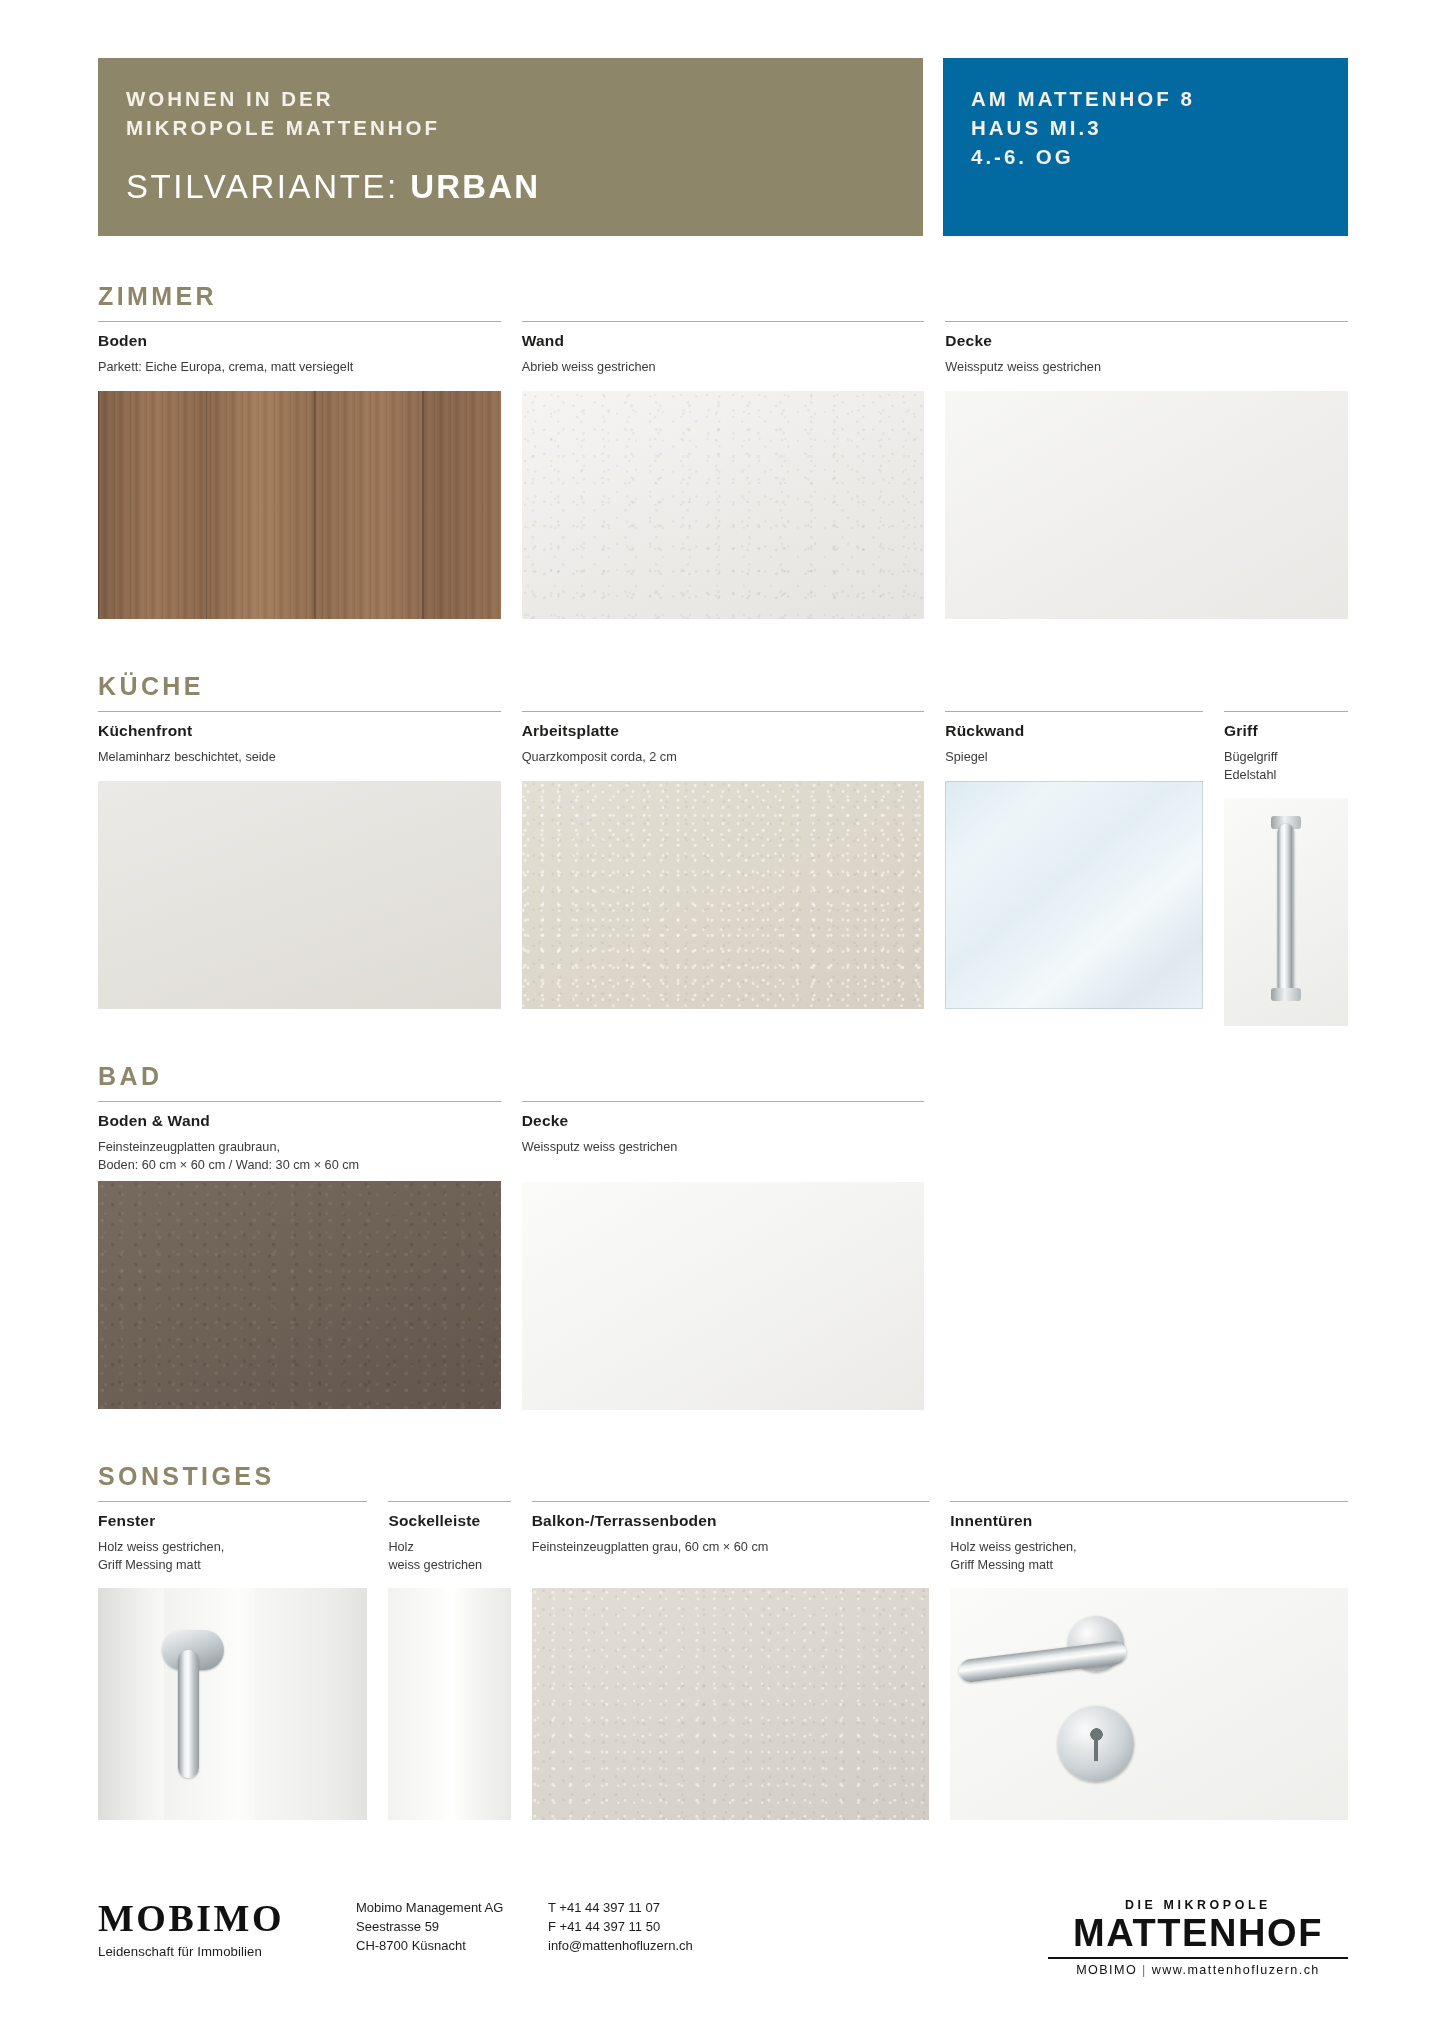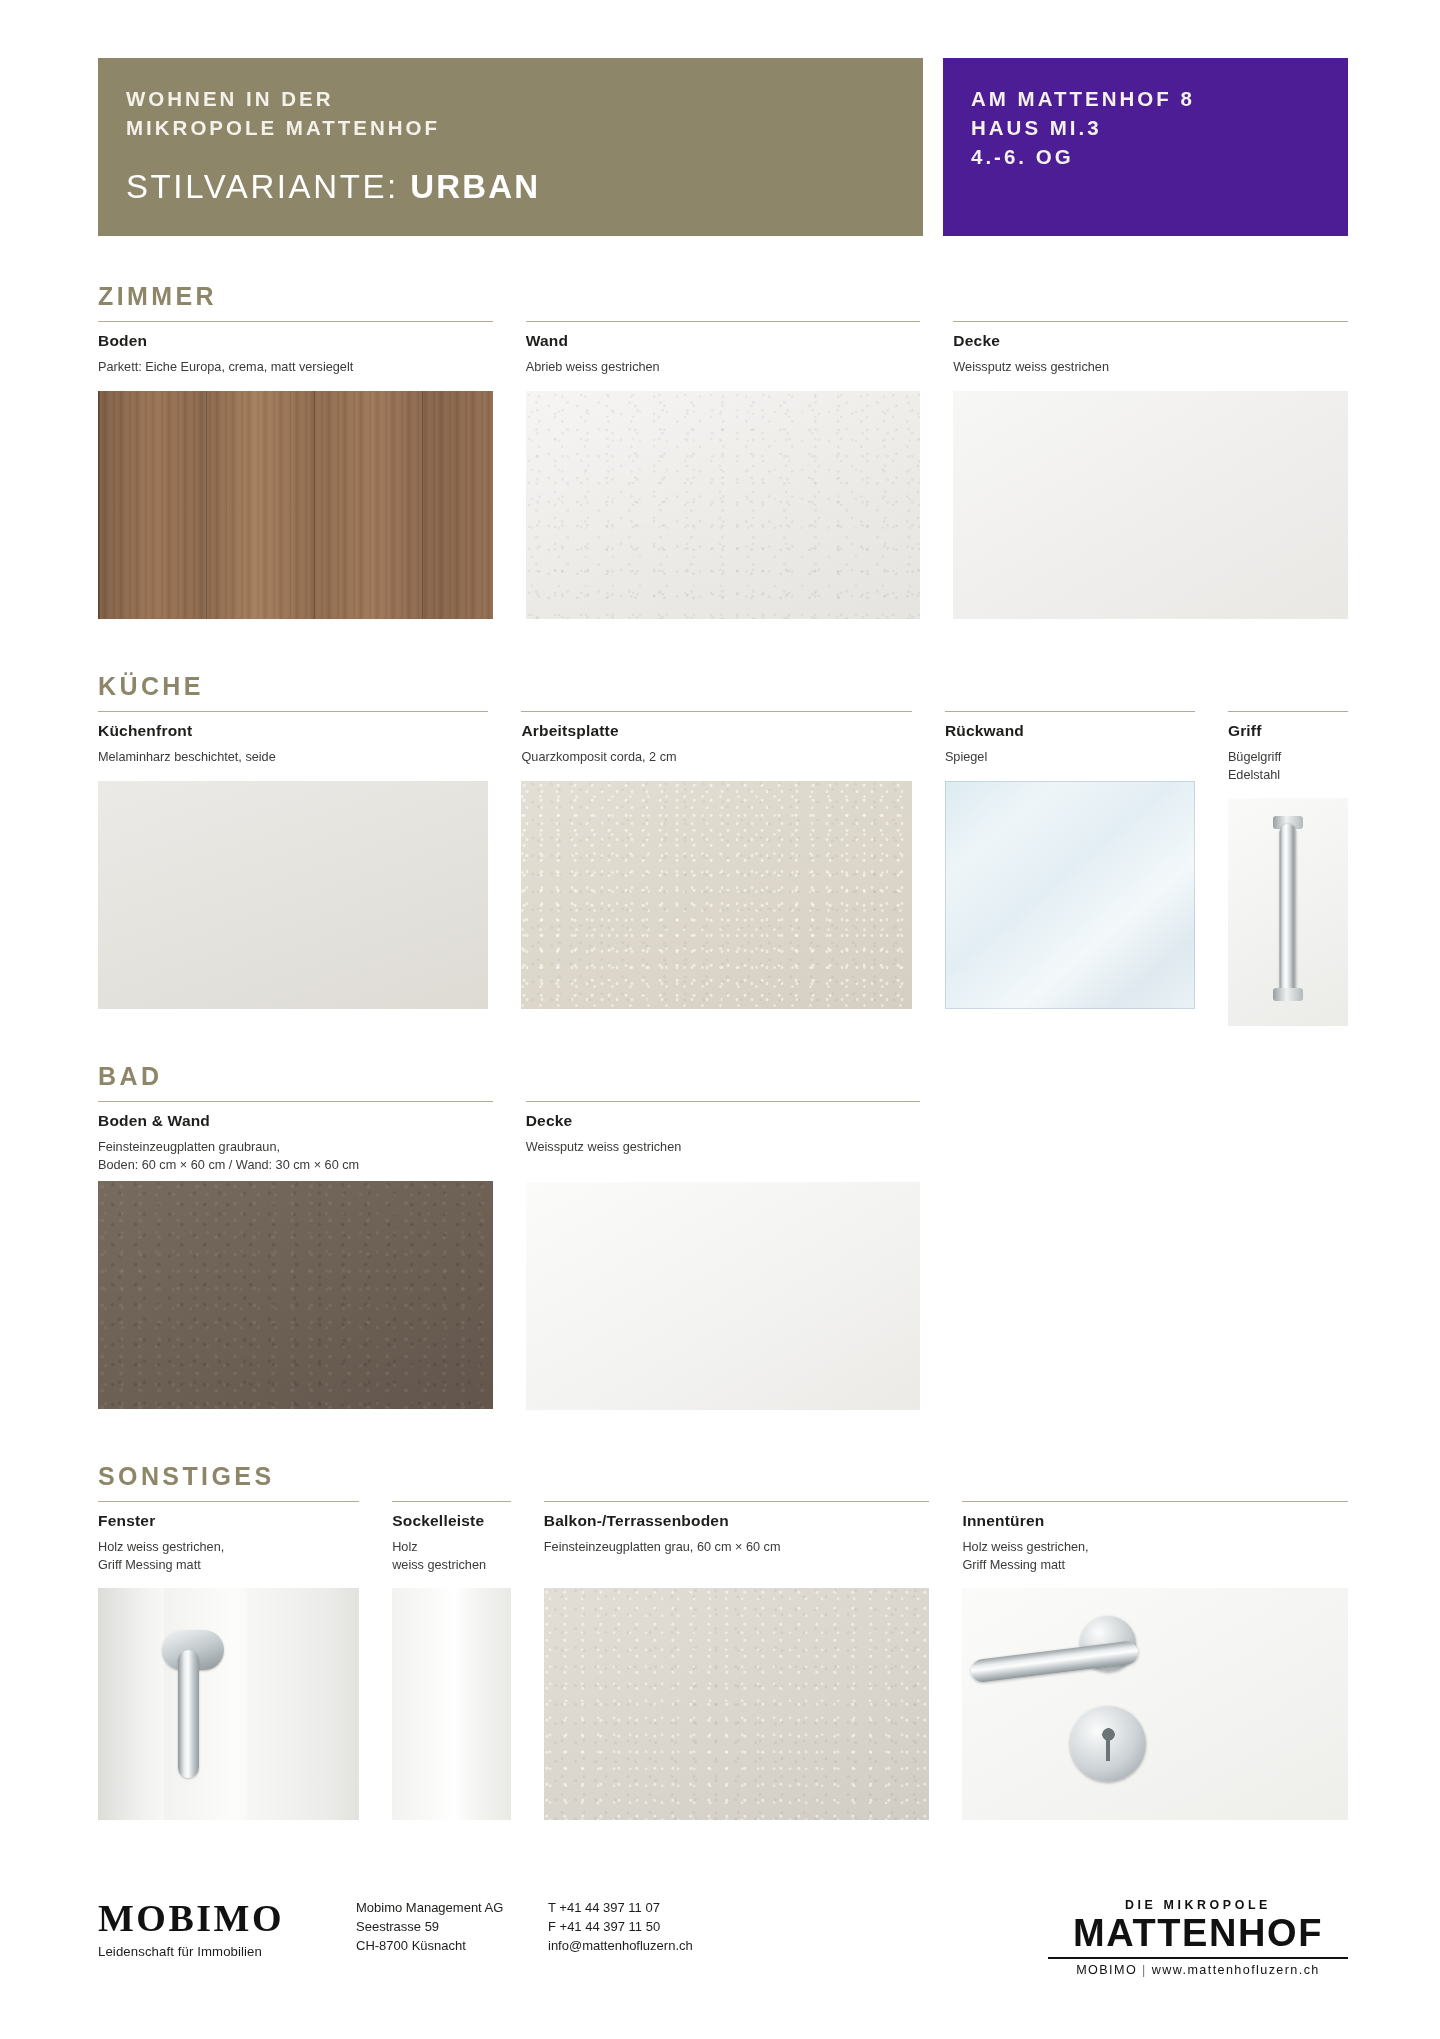--- a/index.html
+++ b/index.html
@@ -7,39 +7,39 @@
     width:1440px;height:2039px;
     font-family:"Liberation Sans",sans-serif;
     color:#1d1d1b;
     -webkit-font-smoothing:antialiased;
   }
   .page{position:relative;width:1280px;height:2039px;box-sizing:border-box;}
 
   
   .header{position:absolute;left:98px;top:58px;width:1250px;height:178px;display:flex;gap:20px;}
   .hdr-left{width:825px;background:#8e8668;box-sizing:border-box;padding:26px 0 0 28px;}
-  .hdr-right{width:405px;background:#4c1d95;box-sizing:border-box;padding:26px 0 0 28px;}
+  .hdr-right{width:405px;background:#0369a1;box-sizing:border-box;padding:26px 0 0 28px;}
   .hdr-kicker{
     color:#f3f1e9;font-size:20.5px;font-weight:bold;letter-spacing:3.0px;
     line-height:29px;text-transform:uppercase;
   }
   .hdr-title{
     color:#ffffff;font-size:33px;letter-spacing:2.2px;margin-top:26px;
     font-weight:bold;text-transform:uppercase;
   }
   .hdr-title .thin{font-weight:normal;letter-spacing:2.6px;}
   .hdr-addr{color:#f3f1e9;font-size:20.5px;font-weight:bold;letter-spacing:3.0px;line-height:29px;text-transform:uppercase;}
 
   
   .section{position:absolute;left:98px;width:1250px;}
   .section-title{
     color:#8e8668;font-size:25px;font-weight:bold;letter-spacing:3.4px;
     text-transform:uppercase;margin:0 0 10px 0;
   }
-  .cols{display:flex;gap:33px;align-items:flex-start;}
+  .cols{display:flex;gap:21px;align-items:flex-start;}
   .col{box-sizing:border-box;}
   .rule{border-top:1.6px solid #b3ab93;height:0;margin-bottom:10px;}
   .item-title{font-size:15.5px;font-weight:bold;letter-spacing:0.2px;margin-bottom:9px;color:#1d1d1b;}
   .item-desc{font-size:12.7px;line-height:17.5px;color:#3a3a38;min-height:17px;}
   .swatch{margin-top:14px;height:228px;width:100%;position:relative;overflow:hidden;}
 
   
   .sw-parkett{
     background:
       repeating-linear-gradient(90deg,

